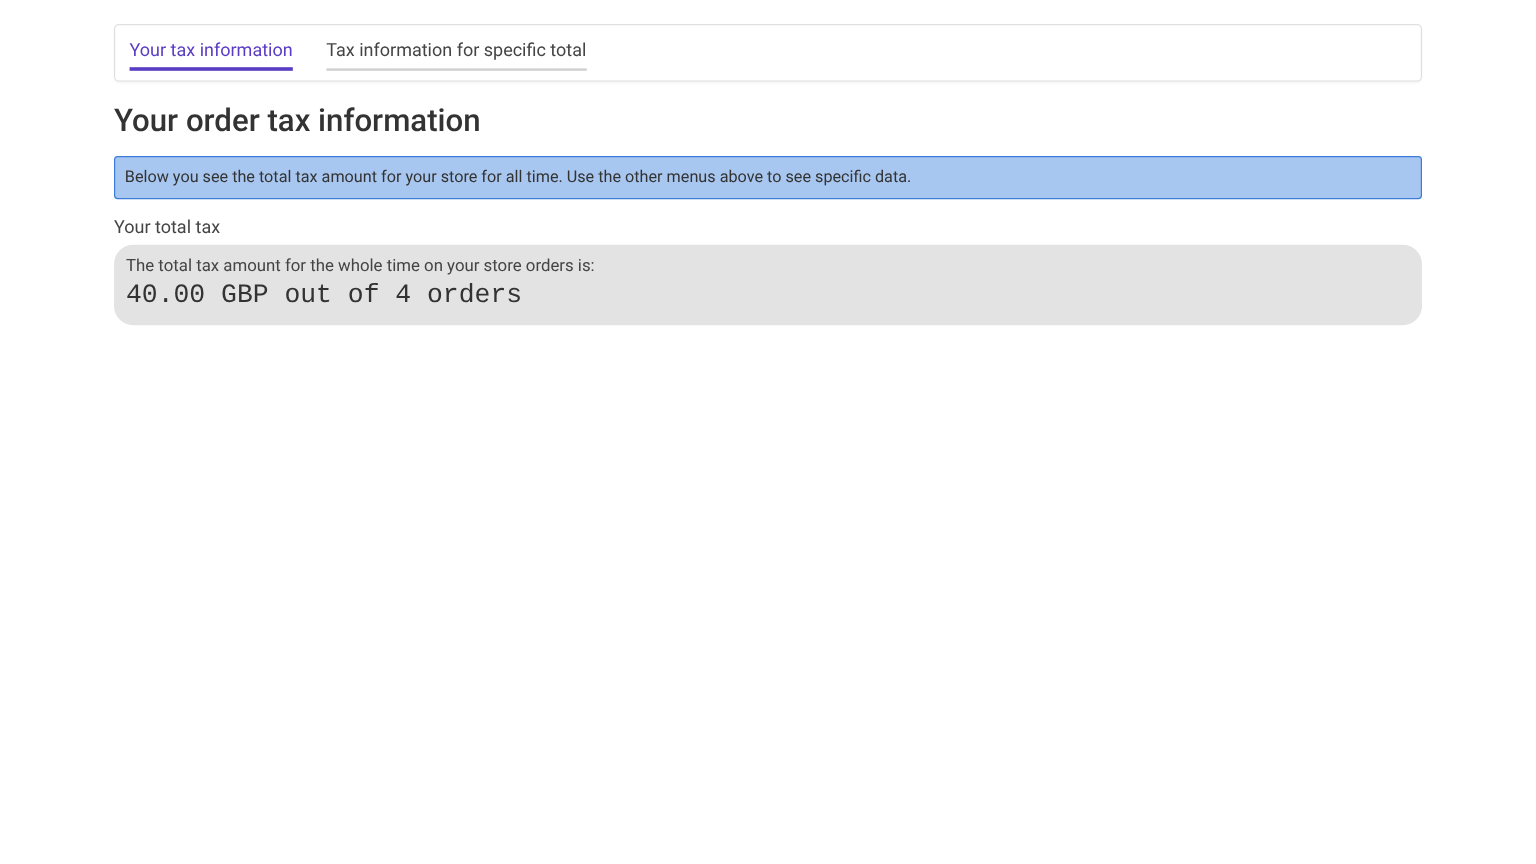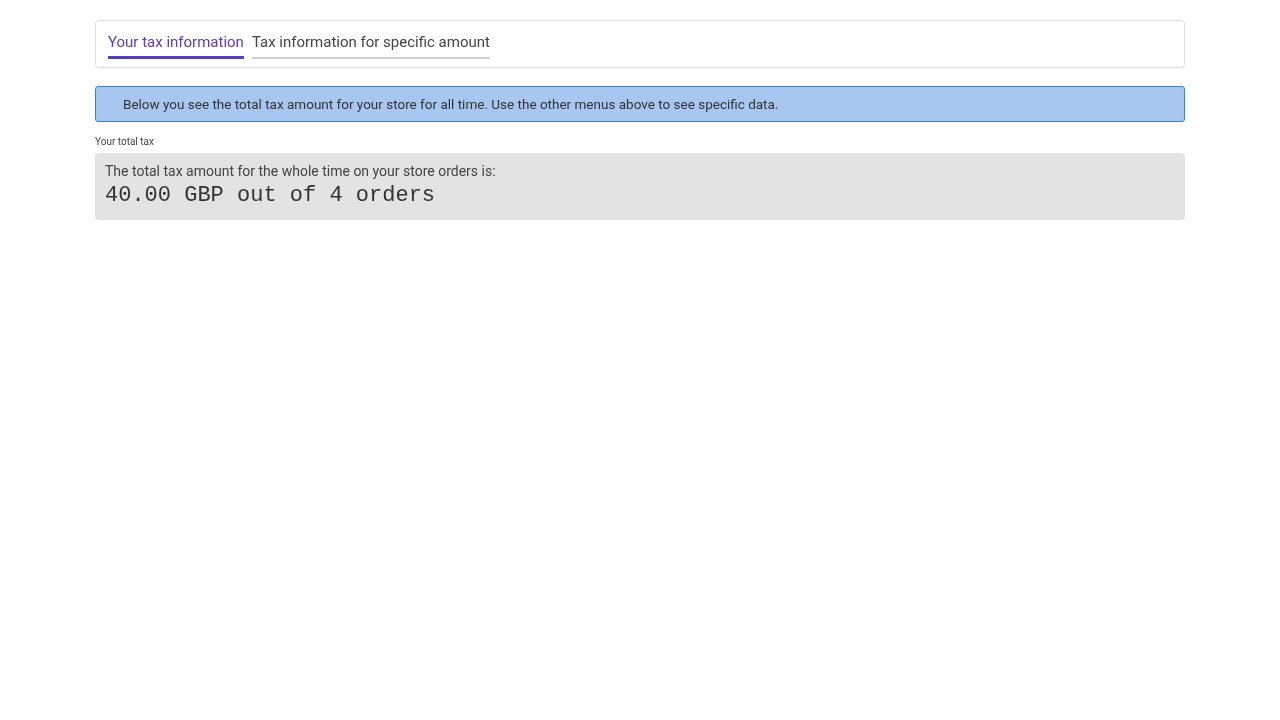--- a/index.html
+++ b/index.html
@@ -21,21 +21,21 @@
     .tabs-card {
       border: 1px solid #e0e0e0;
       border-radius: 4px;
       box-shadow: 0 1px 2px rgba(0,0,0,0.05);
       background: #fff;
       padding: 10px 12px 8px 12px;
       margin-bottom: 18px;
     }
     .tabs {
       display: flex;
-      gap: 8px;
+      gap: 28px;
       align-items: flex-end;
     }
     .tab {
       color: #444;
       font-size: 15px;
       padding: 2px 0 6px 0;
       border-bottom: 2px solid #d0d0d0;
       cursor: pointer;
       white-space: nowrap;
     }
@@ -47,33 +47,33 @@
     .page-title {
       font-size: 26px;
       font-weight: 500;
       color: #333;
       margin-bottom: 14px;
     }
     .info-banner {
       background: #a8c7f0;
       border: 1px solid #3b7dd8;
       border-radius: 3px;
-      padding: 9px 27px;
+      padding: 9px 8px;
       font-size: 13.5px;
       color: #333;
       margin-bottom: 14px;
     }
     .section-label {
-      font-size: 10px;
+      font-size: 15px;
       color: #444;
       margin-bottom: 6px;
     }
     .summary-box {
       background: #e3e3e3;
-      border-radius: 4px;
+      border-radius: 16px;
       padding: 10px 10px 12px 10px;
     }
     .summary-desc {
       font-size: 14px;
       color: #444;
       margin-bottom: 4px;
     }
     .summary-value {
       font-size: 22px;
       font-weight: 500;
@@ -81,24 +81,25 @@
       font-family: Liberation Mono, monospace;
     }
   </style>
 </head>
 <body>
 
 <div class="container">
   <div class="tabs-card">
     <div class="tabs">
       <div class="tab active">Your tax information</div>
-      <div class="tab">Tax information for specific amount</div>
+      <div class="tab">Tax information for specific total</div>
     </div>
   </div>
 
+  <h1 class="page-title">Your order tax information</h1>
 
   <div class="info-banner">Below you see the total tax amount for your store for all time. Use the other menus above to see specific data.</div>
 
   <div class="section-label">Your total tax</div>
 
   <div class="summary-box">
     <div class="summary-desc">The total tax amount for the whole time on your store orders is:</div>
     <div class="summary-value">40.00 GBP out of 4 orders</div>
   </div>
 </div>

